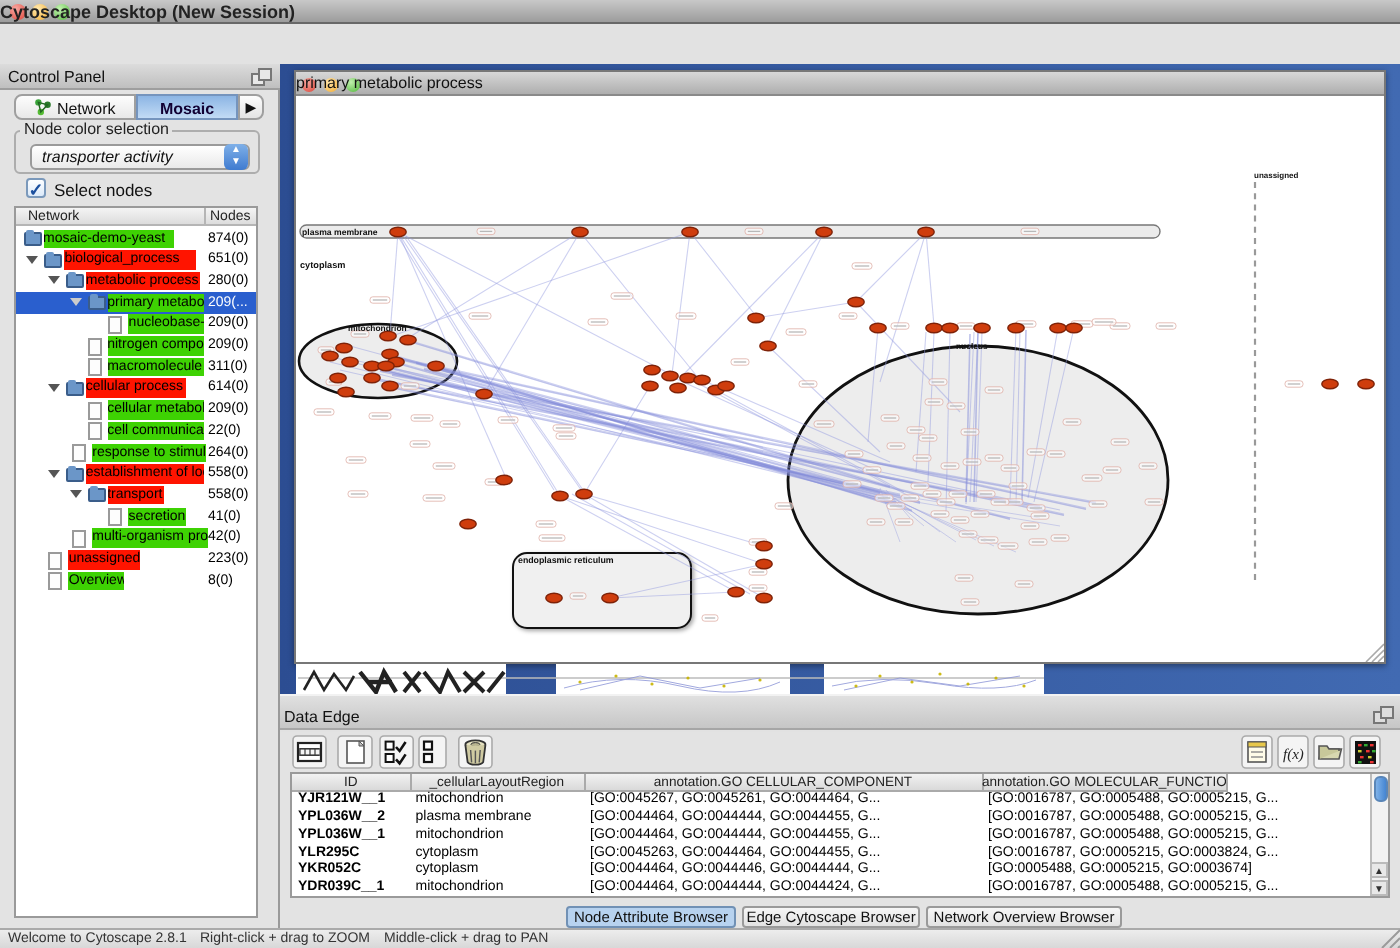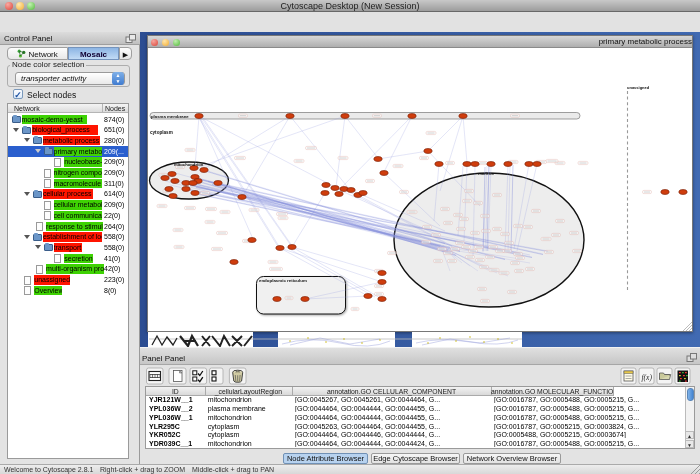--- a/index.html
+++ b/index.html
@@ -1,21 +1,21 @@
 <!DOCTYPE html>
 <html><head>
 <meta charset="utf-8">
 <style>
 * { margin:0; padding:0; box-sizing:border-box; }
 html,body { width:700px; height:474px; overflow:hidden; font-family:"Liberation Sans",sans-serif; }
 #app { position:relative; width:700px; height:474px; background:#e2e2e2; }
 .abs { position:absolute; }
 
 #mactitle { left:0; top:0; width:700px; height:12px; background:linear-gradient(#c8c8c8,#9c9c9c); border-bottom:1px solid #686868; }
-#mactitle .t { position:absolute; left:0; right:0; top:1px; text-align:center; font-size:9px; color:#222; }
+#mactitle .t { position:absolute; left:0; right:0; top:1px; font-size:9px; color:#222;font-weight:bold; }
 .light { position:absolute; top:2px; width:8px; height:8px; border-radius:50%; }
 
 #toolbar { left:0; top:13px; width:568px; height:19px; background:linear-gradient(#f7f7f7,#d2d2d2); border-bottom:1px solid #8a8a8a;margin-top:20px; }
 .tsep { position:absolute; top:2px; width:1px; height:14px; background:#b0b0b0; }
 #searchlbl { position:absolute; left:278px; top:5px; font-size:8px; color:#111; }
 #searchbox { position:absolute; left:306px; top:2px; width:74px; height:13px; background:#fff; border:1px solid #9a9a9a; border-radius:2px; }
 #searchbox .arr { position:absolute; right:1px; top:1px; width:12px; height:9px; border-left:1px solid #aaa; font-size:6px; color:#333; text-align:center; line-height:9px; }
 
 #cphead { left:0; top:32px; width:140px; height:13px; background:linear-gradient(#dcdcdc,#bfbfbf); border-bottom:1px solid #9e9e9e; }
 #cphead .t { position:absolute; left:4px; top:2px; font-size:8px; color:#111; }
@@ -41,21 +41,21 @@
 .folder { position:absolute; top:2px; width:9px; height:7px; background:#6b96c8; border:1px solid #3a5d8a; border-radius:1px; }
 .folder:before { content:""; position:absolute; left:0; top:-2px; width:4px; height:2px; background:#6b96c8; border-radius:1px 1px 0 0; }
 .doc { position:absolute; top:1px; width:7px; height:9px; background:#fdfdfd; border:1px solid #9a9a9a; }
 .exp { position:absolute; top:3px; width:0; height:0; border-left:3.5px solid transparent; border-right:3.5px solid transparent; border-top:4.5px solid #555; }
 
 #statusbar { left:0; top:464px; width:700px; height:10px; background:linear-gradient(#ededed,#d8d8d8); border-top:1px solid #aaa; font-size:7px; color:#333; }
 
 #mdi { left:140px; top:32px; width:560px; height:315px; background:linear-gradient(90deg,#2c4d92,#416ab2); overflow:hidden; }
 #netwin { position:absolute; left:7px; top:3px; width:546px; height:297px; background:#fff; border:1px solid #777; box-shadow:0 1px 3px rgba(0,0,0,0.4); }
 #nwtitle { position:absolute; left:0; top:0; width:100%; height:12px; background:linear-gradient(#d7d7d7,#aeaeae); border-bottom:1px solid #8a8a8a; }
-#nwtitle .t { position:absolute; left:0; right:0; top:1px; text-align:right; font-size:8px; color:#111; }
+#nwtitle .t { position:absolute; left:0; right:0; top:1px; text-align:left; font-size:8px; color:#111; }
 .nlight { position:absolute; top:2.5px; width:7px; height:7px; border-radius:50%; }
 #canvas { position:absolute; left:0; top:13px; width:544px; height:282px; background:#fff; overflow:hidden; }
 #fragstrip { position:absolute; left:0; top:300px; width:560px; height:15px; }
 
 #dphead { left:140px; top:347px; width:560px; height:18px; background:linear-gradient(#e0e0e0,#c6c6c6); border-top:1px solid #f2f2f2; border-bottom:1px solid #a6a6a6; }
 #dphead .t { position:absolute; left:2px; top:6px; font-size:8px; color:#111; }
 #dpbody { left:140px; top:366px; width:560px; height:98px; background:#e3e3e3; }
 #dtable { position:absolute; left:5px; top:20px; width:550px; height:63px; background:#fff; border:1px solid #9a9a9a; font-size:7px; }
 #dptabs { position:absolute; left:0; top:87px; width:560px; height:12px; }
 .dtab { position:absolute; top:0; height:11px; background:linear-gradient(#f6f6f6,#e2e2e2); border:1px solid #9a9a9a; border-radius:2px; font-size:7.5px; text-align:center; line-height:10px; color:#111; }
@@ -881,21 +881,21 @@
             <circle cx="168" cy="6" r="0.8"></circle>
             <circle cx="186" cy="10" r="0.8"></circle>
             <circle cx="204" cy="7" r="0.8"></circle>
             <circle cx="222" cy="11" r="0.8"></circle>
             <circle cx="240" cy="8" r="0.8"></circle>
           </g>
         </svg></div>
   </div>
 
   <div class="abs" id="dphead">
-      <div class="t">Panel Panel</div>
+      <div class="t">Data Edge</div>
     <svg width="12" height="10" style="position:absolute;right:2px;top:5px">
         <rect x="1" y="3" width="6" height="5.5" fill="#ddd" stroke="#777" stroke-width="1"></rect>
         <rect x="4.5" y="0.5" width="6" height="5.5" fill="#ddd" stroke="#777" stroke-width="1"></rect>
       </svg>
   </div>
   <div class="abs" id="dpbody">
     <svg width="560" height="22" style="position:absolute;left:0;top:0" id="dpicons">
         <svg width="560" height="22" viewBox="0 0 560 22">
           <rect x="6.5" y="2" width="16.5" height="16" rx="2" fill="#f4f4f4" stroke="#aaa" stroke-width="0.8"></rect>
           <rect x="9" y="5.5" width="11.5" height="9" fill="#fff" stroke="#222" stroke-width="1.1"></rect>

